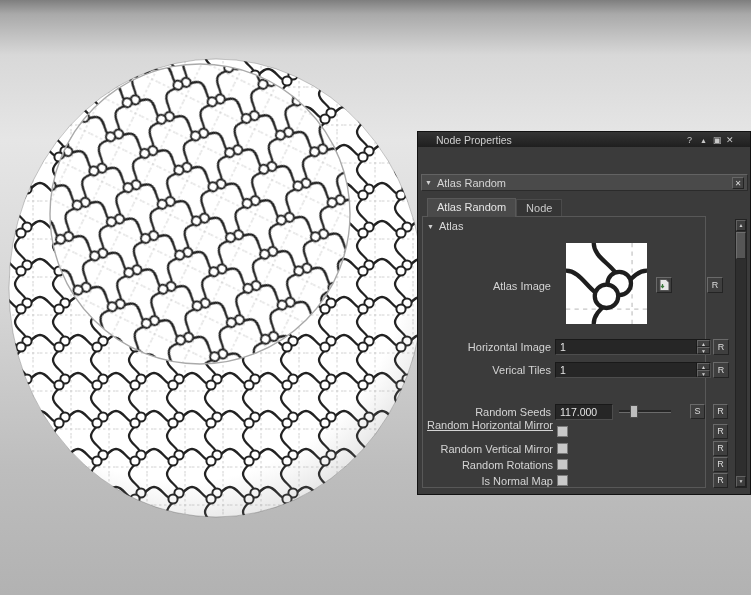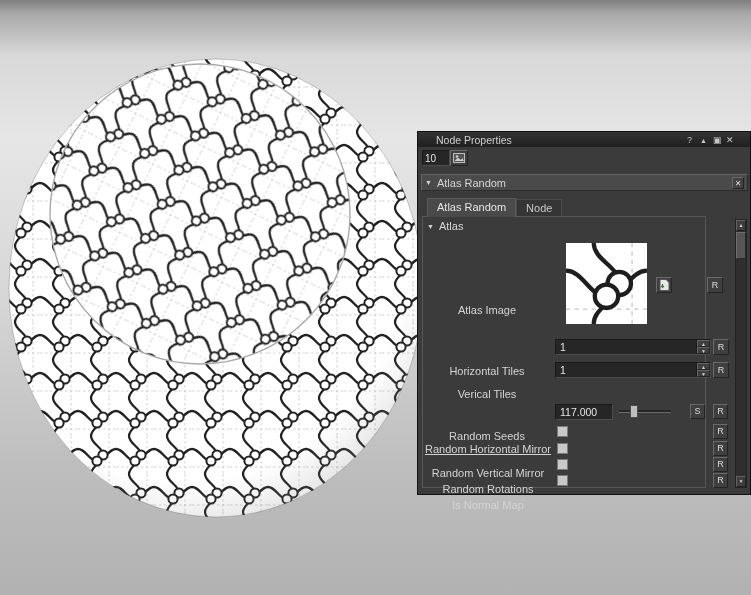--- a/index.html
+++ b/index.html
@@ -51,21 +51,21 @@
     padding:2px 9px 3px 9px;border:1px solid #595959;border-bottom:none;
     background:#393939;color:#c9c9c9;font-size:11px;
   }
   .tab.active{background:#4a4a4a;color:#e6e6e6;position:relative;z-index:2;padding-bottom:4px;}
   .tab.inactive{border-color:#4b4b4b;background:#353535;}
   .content{
     position:absolute;left:4px;top:84px;width:284px;height:272px;box-sizing:border-box;
     border:1px solid #585858;background:#3b3b3b;
   }
   .sec-label{position:absolute;display:flex;align-items:center;gap:5px;color:#d8d8d8;}
-  .row-label{position:absolute;width:128px;text-align:center;color:#d4d4d4;white-space:nowrap;margin-top:24px;}
+  .row-label{position:absolute;width:128px;text-align:right;color:#d4d4d4;white-space:nowrap;}
   .thumb{position:absolute;left:143px;top:26px;width:81px;height:81px;background:#fff;}
   .sq-btn{
     position:absolute;width:16px;height:16px;box-sizing:border-box;
     background:#3f3f3f;border:1px solid;border-color:#6a6a6a #242424 #242424 #6a6a6a;
     color:#dcdcdc;font-size:9px;line-height:13px;text-align:center;padding:0;
     display:flex;align-items:center;justify-content:center;
   }
   .num-field{
     position:absolute;height:16px;box-sizing:border-box;display:flex;
     background:#262626;border:1px solid #191919;border-bottom-color:#4d4d4d;border-right-color:#4d4d4d;
@@ -145,30 +145,20 @@
     <div class="titlebar">
       <span>Node Properties</span>
       <span class="tb-icons">
         <button class="tb-ic" style="background:none;border:none;">?</button>
         <button class="tb-ic" style="background:none;border:none;font-size:7px;">▲</button>
         <button class="tb-ic" style="background:none;border:none;">▣</button>
         <button class="tb-ic" style="background:none;border:none;">✕</button>
       </span>
     </div>
 
-    <div class="toolrow">
-      <input class="mini-input" value="10" style="">
-      <button class="mini-btn">
-        <svg width="12" height="10" viewBox="0 0 12 10">
-          <rect x="0.5" y="0.5" width="11" height="9" fill="#565656" stroke="#bdbdbd"></rect>
-          <circle cx="4" cy="3.5" r="1.3" fill="#cfcfcf"></circle>
-          <path d="M1.5 8 L5 4.8 L7.5 7 L9.5 5.2 L10.8 8 Z" fill="#cfcfcf"></path>
-        </svg>
-      </button>
-    </div>
 
     <div class="node-header">
       <span class="tri">▼</span>
       <span>Atlas Random</span>
       <button class="hdr-close">✕</button>
     </div>
 
     <div class="tabs">
       <div class="tab active">Atlas Random</div>
       <div class="tab inactive">Node</div>
@@ -197,21 +187,21 @@
       </div>
 
       <button class="sq-btn" style="left:233px;top:60px;">
         <svg width="11" height="12" viewBox="0 0 11 12">
           <path d="M1 0.5 H7 L10 3.5 V11.5 H1 Z" fill="#e8e8e8" stroke="#555"></path>
           <path d="M3.5 5 V8 M2 6.8 L3.5 8.5 L5 6.8" stroke="#3c7a3c" stroke-width="1.2" fill="none"></path>
         </svg>
       </button>
       <button class="sq-btn" style="left:284px;top:60px;">R</button>
 
-      <div class="row-label" style="left:0;top:124px;">Horizontal Tiles</div>
+      <div class="row-label" style="left:0;top:124px;">Horizontal Image</div>
       <div class="num-field" style="left:132px;top:122px;width:156px;">
         <input value="1" style="">
         <span class="spin">
           <button>▲</button>
           <button>▼</button>
         </span>
       </div>
       <button class="sq-btn" style="left:290px;top:122px;">R</button>
 
       <div class="row-label" style="left:0;top:147px;">Verical Tiles</div>

